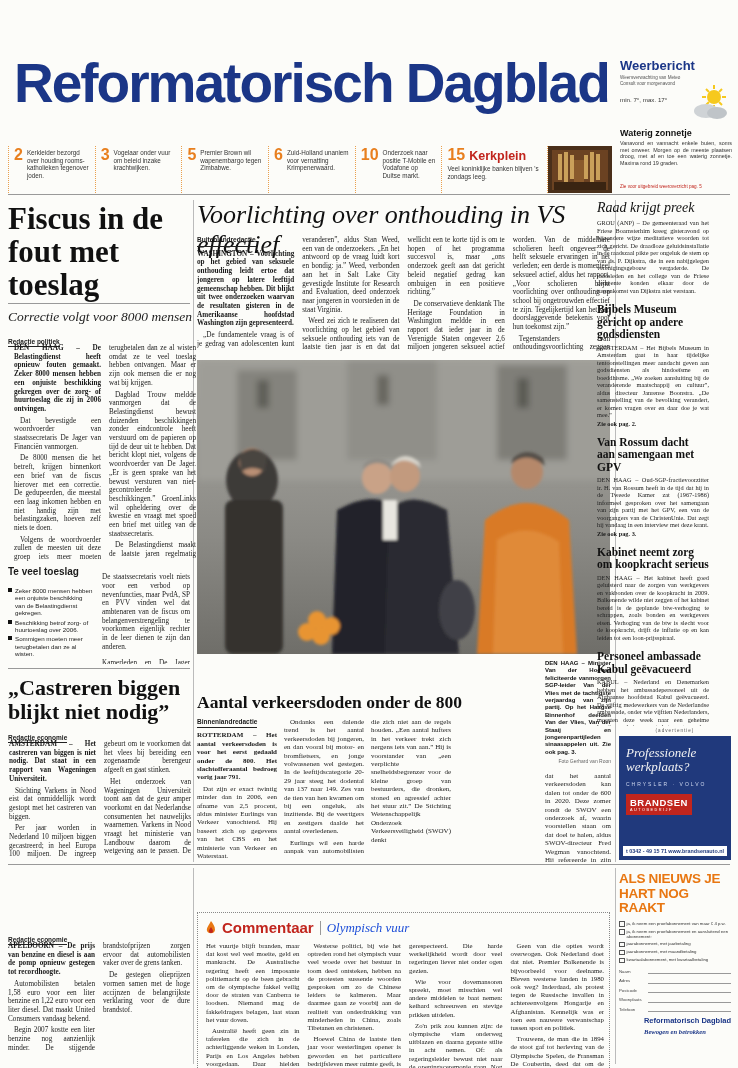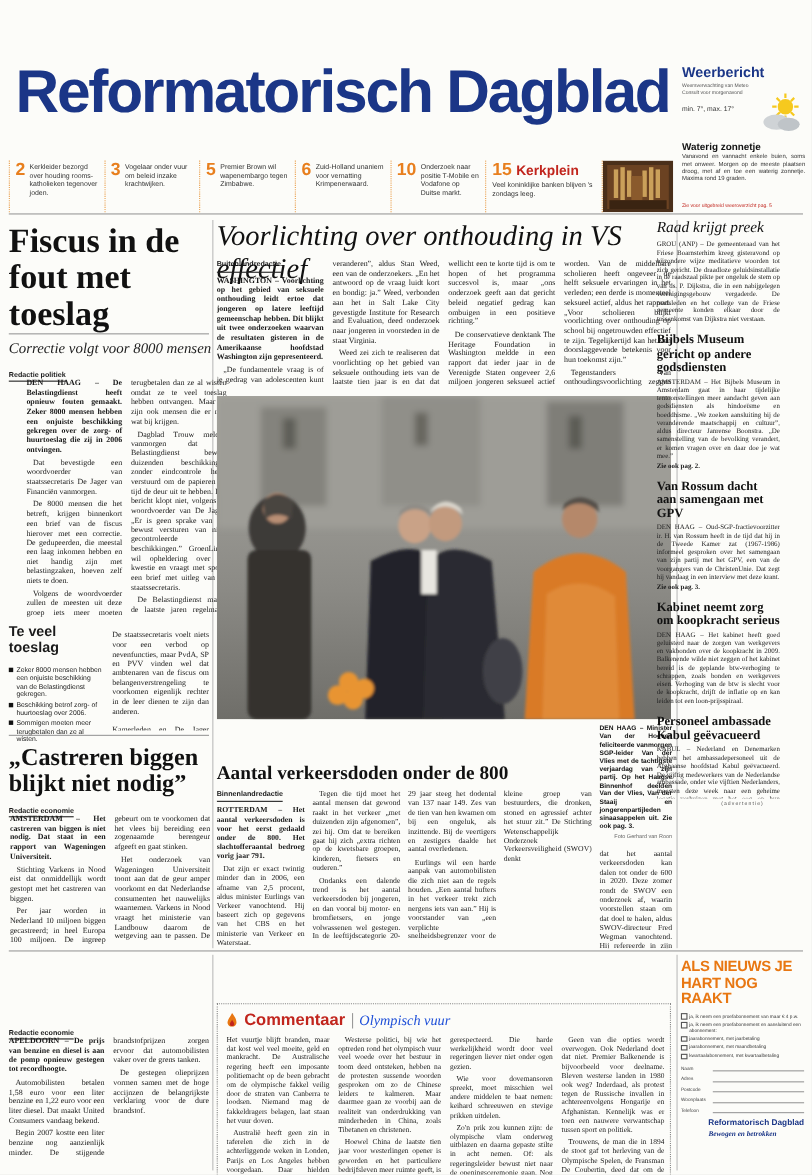--- a/index.html
+++ b/index.html
@@ -46,24 +46,24 @@
   .body-sm{font-size:7.2px;line-height:8.7px;text-align:justify;column-fill:auto;overflow:hidden;}
   .body-sm p,.body-xs p{margin:0 0 3px 0;text-indent:6px;}
   .body-sm p.first,.body-xs p.first{text-indent:0;}
   .intro{font-weight:bold;text-indent:0 !important;}
   .body-xs{font-size:6.8px;line-height:8.2px;text-align:justify;column-fill:auto;overflow:hidden;}
   
   .fiscus-h{left:8px;top:202px;width:186px;font-weight:bold;font-size:31px;line-height:33px;color:#111;}
   .fiscus-rule{left:8px;top:303px;width:182px;}
   .fiscus-sub{left:8px;top:309px;font-style:italic;font-size:13.5px;color:#222;}
   .fiscus-by{left:8px;top:330px;}
-  .fiscus-body{left:24px;top:344px;width:182px;height:218px;column-count:2;column-gap:8px;}
+  .fiscus-body{left:14px;top:344px;width:182px;height:218px;column-count:2;column-gap:8px;}
   .fiscus-row{left:8px;top:566px;width:182px;height:98px;display:flex;gap:8px;}
   .factbox{width:86px;}
-  .fb-title{font-family:"Liberation Sans",sans-serif;font-weight:bold;font-size:13px;margin-bottom:10px;}
+  .fb-title{font-family:"Liberation Sans",sans-serif;font-weight:bold;font-size:10px;margin-bottom:10px;}
   .fb-item{font-family:"Liberation Sans",sans-serif;font-size:6.2px;line-height:7.4px;display:flex;gap:3px;margin-bottom:2px;}
   .fb-sq{width:4px;height:4px;background:#111;flex:none;margin-top:1px;}
   .fiscus-cont{width:88px;height:98px;overflow:hidden;font-size:7.2px;line-height:8.7px;text-align:justify;}
   .lrule2{left:8px;top:668px;width:182px;}
   
   .cast-h{left:8px;top:676px;width:186px;font-weight:bold;font-size:22px;line-height:24px;color:#111;}
   .cast-by{left:8px;top:726px;}
   .cast-body{left:9px;top:740px;width:182px;height:120px;column-count:2;column-gap:8px;}
   
   .voorl-h{left:197px;top:200px;width:416px;font-style:italic;font-size:26px;color:#111;}
@@ -323,21 +323,20 @@
   <div class="abs caption">
     <span>DEN HAAG – Minister Van der Hoeven feliciteerde vanmorgen SGP-leider Van der Vlies met de tachtigste verjaardag van zijn partij. Op het Haagse Binnenhof deelden Van der Vlies, Van der Staaij en jongerenpartijleden sinaasappelen uit. Zie ook pag. 3.</span>
     <div class="credit">Foto Gerhard van Roon</div>
   </div>
 
   <div class="abs verk-h">Aantal verkeersdoden onder de 800</div>
   <div class="abs verk-body body-sm">
     <div style="margin-bottom:3px;"><span class="byline">Binnenlandredactie</span></div>
     <p class="first intro">ROTTERDAM – Het aantal verkeersdoden is voor het eerst gedaald onder de 800. Het slachtofferaantal bedroeg vorig jaar 791.</p>
     <p>Dat zijn er exact twintig minder dan in 2006, een afname van 2,5 procent, aldus minister Eurlings van Verkeer vanochtend. Hij baseert zich op gegevens van het CBS en het ministerie van Verkeer en Waterstaat.</p>
-    <p>Tegen die tijd moet het aantal mensen dat gewond raakt in het verkeer „met duizenden zijn afgenomen”, zei hij. Om dat te bereiken gaat hij zich „extra richten op de kwetsbare groepen, kinderen, fietsers en ouderen.”</p>
     <p>Ondanks een dalende trend is het aantal verkeersdoden bij jongeren, en dan vooral bij motor- en bromfietsers, en jonge volwassenen wel gestegen. In de leeftijdscategorie 20-29 jaar steeg het dodental van 137 naar 149. Zes van de tien van hen kwamen om bij een ongeluk, als inzittende. Bij de veertigers en zestigers daalde het aantal overledenen.</p>
     <p>Eurlings wil een harde aanpak van automobilisten die zich niet aan de regels houden. „Een aantal hufters in het verkeer trekt zich nergens iets van aan.” Hij is voorstander van „een verplichte snelheidsbegrenzer voor de kleine groep van bestuurders, die dronken, stoned en agressief achter het stuur zit.” De Stichting Wetenschappelijk Onderzoek Verkeersveiligheid (SWOV) denkt</p>
   </div>
   <div class="abs verk-cont">dat het aantal verkeersdoden kan dalen tot onder de 600 in 2020. Deze zomer rondt de SWOV een onderzoek af, waarin voorstellen staan om dat doel te halen, aldus SWOV-directeur Fred Wegman vanochtend. Hij refereerde in zijn betoog aan een uitspraak van Eurlings, die in april 2006 zei „een streefcijfer van maximaal 500 eigenlijk heel mooi te vinden.”</div>
 
   <div class="abs hr" style="left:8px;top:864px;width:722px;"></div>
   <div class="abs vr" style="left:193px;top:868px;height:196px;"></div>
   <div class="abs vr" style="left:615px;top:868px;height:196px;"></div>
 
   <div class="abs benz-by"><span class="byline">Redactie economie</span></div>
@@ -393,20 +392,33 @@
     </div>
     <div class="side-item">
       <div class="sh-b">Personeel ambassade Kabul geëvacueerd</div>
       <div class="side-text">KABUL – Nederland en Denemarken hebben het ambassadepersoneel uit de Afghaanse hoofdstad Kabul geëvacueerd. De vijftig medewerkers van de Nederlandse ambassade, onder wie vijftien Nederlanders, moesten deze week naar een geheime locatie verhuizen met het oog op hun veiligheid.</div>
       <div class="side-more">Zie ook pag. 5.</div>
     </div>
   </div>
 
   <div class="abs ad-label">(advertentie)</div>
 
+  <div class="abs brandsen">
+    <div class="br-line">Professionele</div>
+    <div class="br-line">werkplaats?</div>
+    <div class="br-brands">CHRYSLER · VOLVO</div>
+    <div class="br-chip">
+      <div class="br-name">BRANDSEN</div>
+      <div class="br-sub">AUTOBEDRIJF</div>
+    </div>
+    <div class="br-strip">
+      <span>t 0342 - 49 15 71</span>
+      <span>www.brandsenauto.nl</span>
+    </div>
+  </div>
 
   <div class="abs abo">
     <div class="abo-line">ALS NIEUWS JE</div>
     <div class="abo-line">HART NOG RAAKT</div>
     <div class="abo-form">
       <div class="abo-opt">
           <span class="cbx"></span>
           <span>ja, ik neem een proefabonnement van maar € 4 p.w.</span>
         </div>
       <div class="abo-opt">

